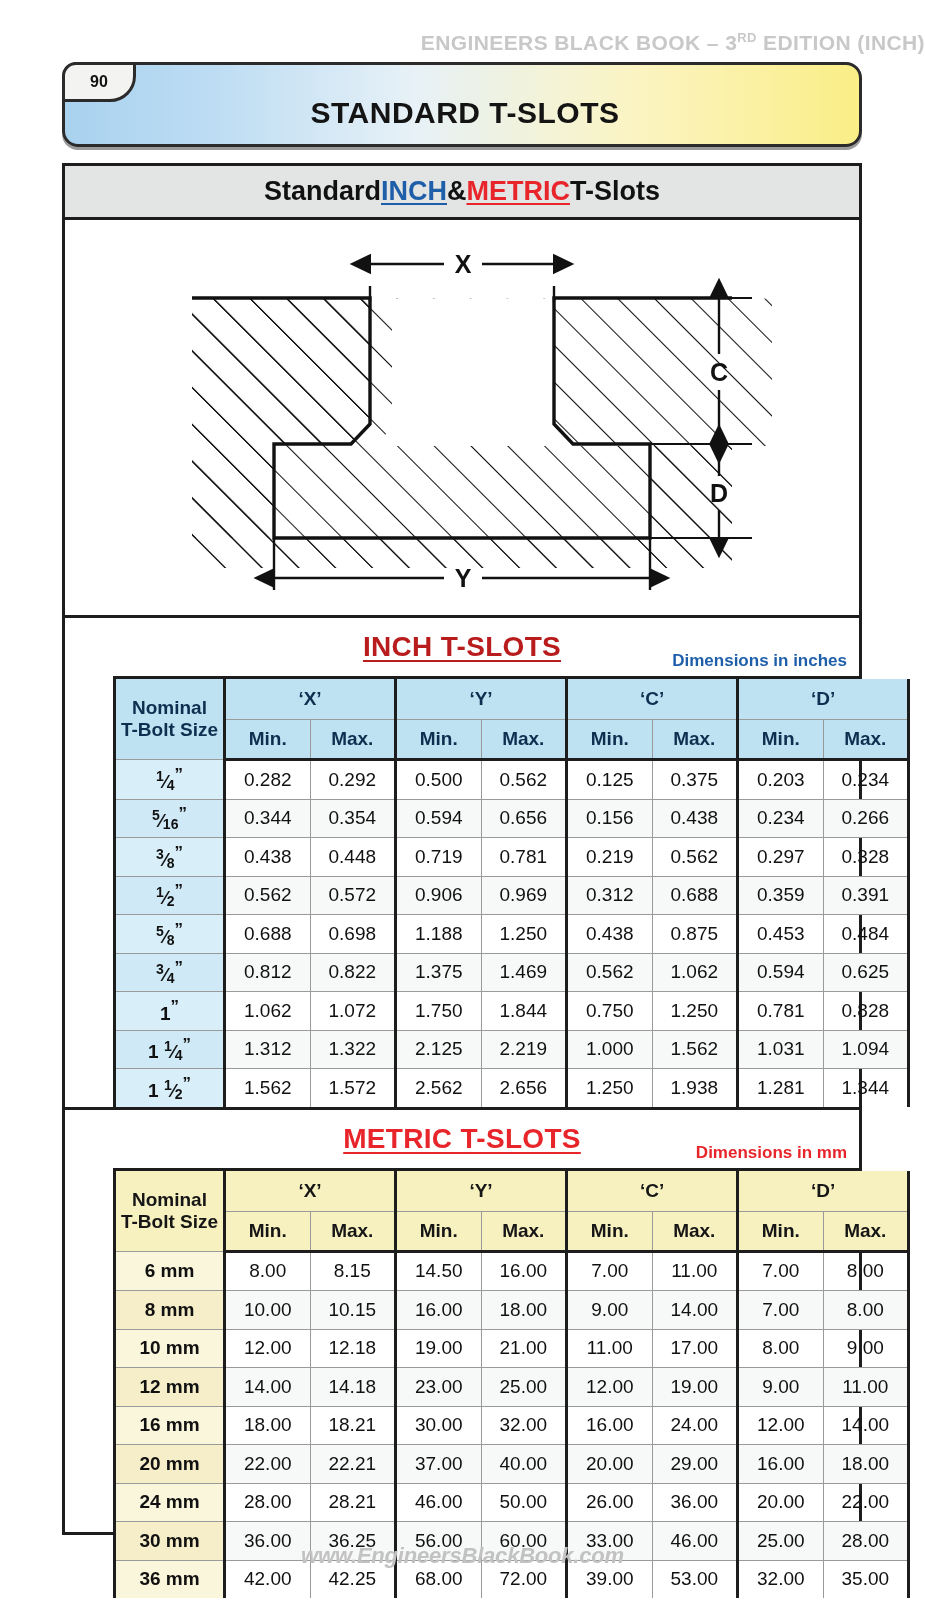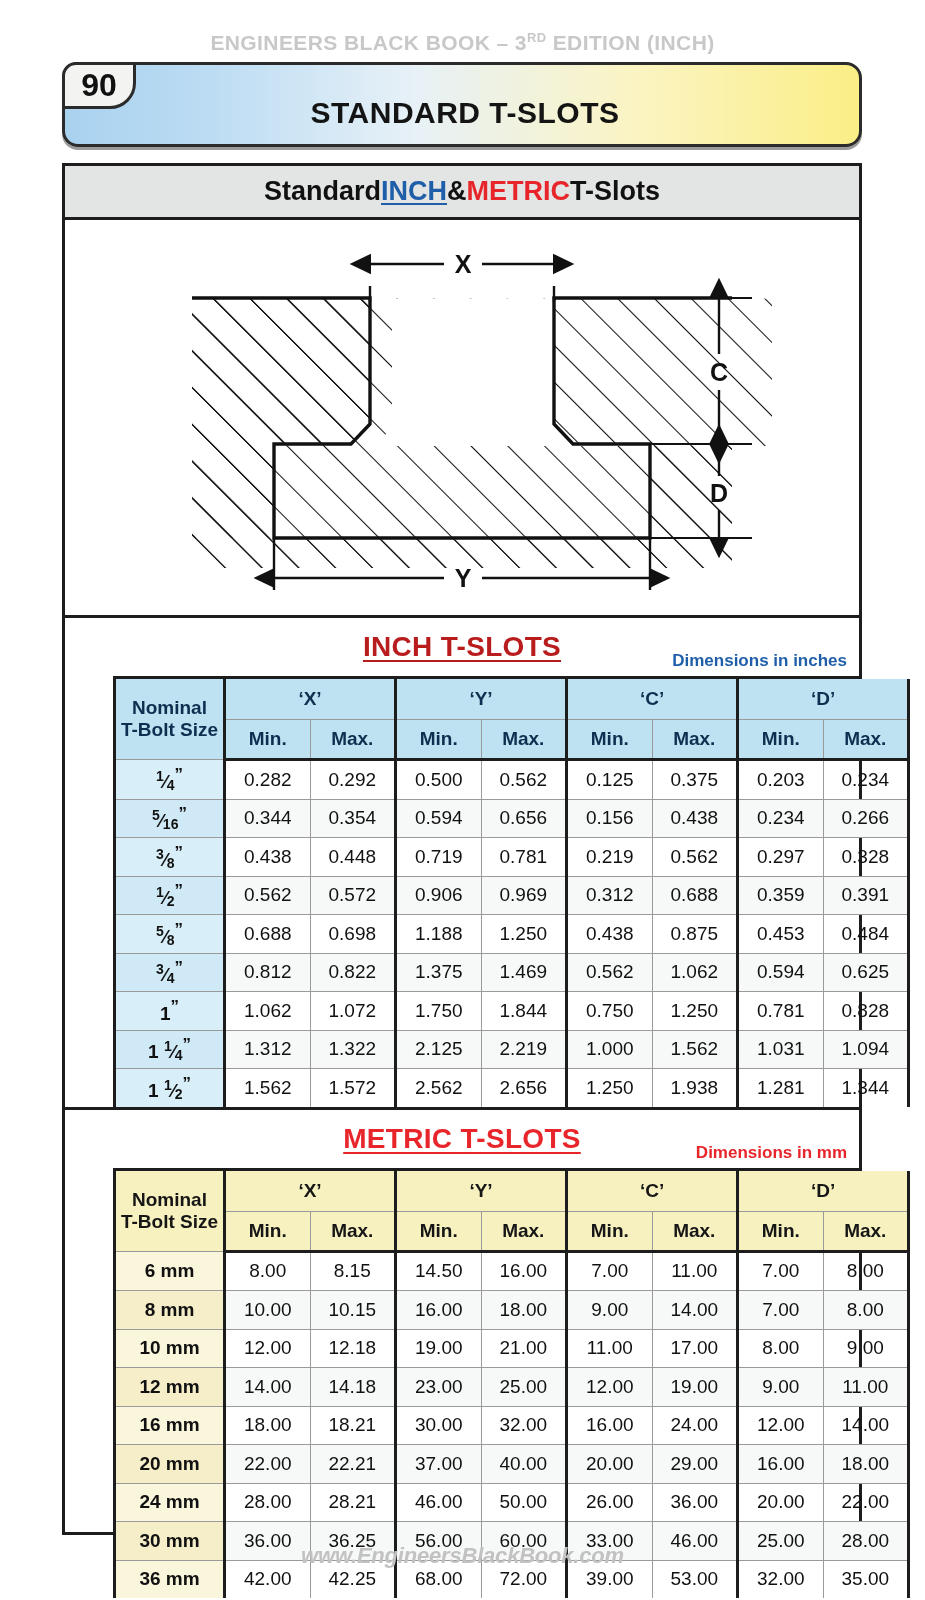--- a/index.html
+++ b/index.html
@@ -6,60 +6,60 @@
   body{
     width:925px;height:1600px;
     font-family:"Liberation Sans", sans-serif;
     -webkit-font-smoothing:antialiased;
   }
   .page{position:relative;width:925px;height:1600px;box-sizing:border-box;}
 
   
   .runhead{
     position:absolute;top:30px;left:0;width:925px;
-    text-align:center;font-size:21px;font-weight:bold;
+    text-align:right;font-size:21px;font-weight:bold;
     color:#c8c8c8;letter-spacing:.4px;
   }
   .runhead sup{font-size:13px;vertical-align:super;}
 
   
   .titlewrap{
     position:absolute;left:62px;top:62px;width:800px;height:85px;
     border:3px solid #2b2b2b;border-radius:16px;
     background:linear-gradient(90deg,#a9d2ef 0%,#bcdcf3 18%,#e7f1f7 44%,#fbf4c2 72%,#faee86 100%);
     box-shadow:0 3px 0 #9a9a9a;
     box-sizing:border-box;overflow:hidden;
   }
   .titlewrap .title{
     position:absolute;left:0;top:8px;width:800px;height:79px;
     display:flex;align-items:center;justify-content:center;
     font-size:30px;font-weight:bold;color:#141414;letter-spacing:.5px;
   }
   .pagetab{
-    position:absolute;left:62px;top:62px;width:74px;height:47px;
+    position:absolute;left:62px;top:62px;width:74px;height:40px;
     background:#f3f3f1;border:3px solid #2b2b2b;
     border-top-left-radius:14px;border-bottom-right-radius:26px;
     border-top-right-width:0;border-bottom-width:3px;
     display:flex;align-items:center;justify-content:center;
-    font-size:32px;font-weight:bold;color:#111;
+    font-size:16px;font-weight:bold;color:#111;
     box-sizing:border-box;z-index:4;
   }
 
   
   .frame{
     position:absolute;left:62px;top:163px;width:800px;height:1372px;
     border:3px solid #1d1d1d;box-sizing:border-box;background:#fff;
   }
   .subbar{
     height:54px;background:#e3e4e4;border-bottom:3px solid #1d1d1d;
     display:flex;align-items:center;justify-content:center;
     font-size:27px;font-weight:bold;color:#111;box-sizing:border-box;
   }
   .subbar .inch{color:#1f5fa9;text-decoration:underline;text-underline-offset:3px;}
-  .subbar .metric{color:#e8252a;text-underline-offset:3px;}
+  .subbar .metric{color:#e8252a;text-decoration:underline;text-underline-offset:3px;}
 
   
   .diagram{height:395px;display:flex;align-items:center;justify-content:center;background:#fff;}
 
   
   .secttitle{
     position:relative;height:58px;border-top:3px solid #1d1d1d;background:#fff;
   }
   .secttitle .big{
     position:absolute;left:0;right:0;top:50%;transform:translateY(-50%);

